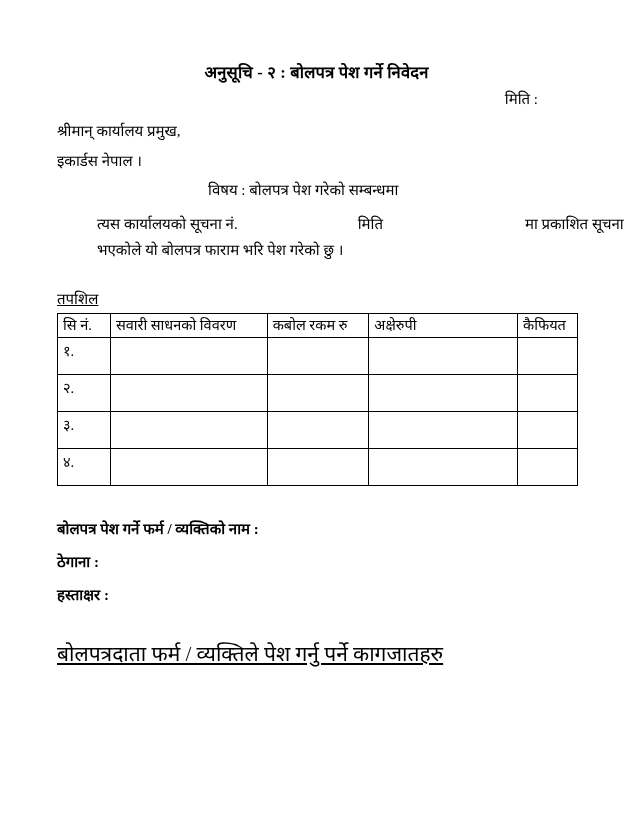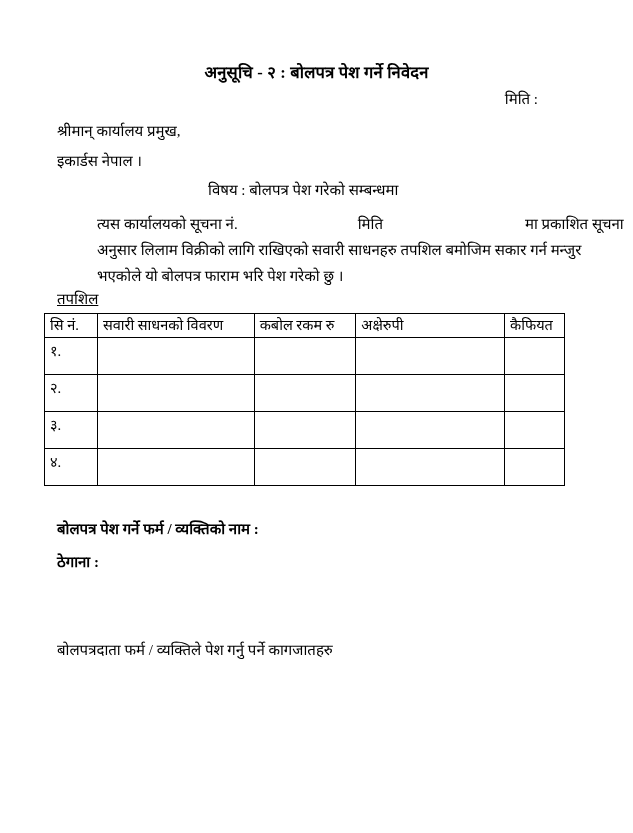--- a/index.html
+++ b/index.html
@@ -83,21 +83,21 @@
     top: 288px;
     left: 57px;
     font-size: 15px;
     text-decoration: underline;
   }
 
   
   table.bid-table {
     position: absolute;
     top: 313px;
-    left: 44px;
+    left: 57px;
     width: 521px;
     border-collapse: collapse;
     font-size: 14.5px;
   }
   table.bid-table th,
   table.bid-table td {
     border: 1px solid #000000;
     text-align: left;
     vertical-align: top;
     padding: 2px 5px;
@@ -122,21 +122,22 @@
     display: block;
     margin-bottom: 13px;
     white-space: nowrap;
     font-weight: bold;
   }
 
   .docs-heading {
     position: absolute;
     top: 639px;
     left: 57px;
-    font-size: 15px;
+    font-size: 21px;
+    text-decoration: underline;
     white-space: nowrap;
   }
 
   .docs-list {
     position: absolute;
     top: 673px;
     left: 57px;
     font-size: 15px;
   }
   .docs-list .doc-item {
@@ -154,21 +155,20 @@
 
   <div class="date-line">मिति :</div>
 
   <div class="addr-1">श्रीमान् कार्यालय प्रमुख,</div>
   <div class="addr-2">इकार्डस नेपाल  ।</div>
 
   <div class="subject">विषय : बोलपत्र पेश गरेको सम्बन्धमा</div>
 
   <div class="body-para">
     <span class="body-line"><span>त्यस कार्यालयको सूचना नं.</span><span class="gap-1"></span><span>मिति</span><span class="gap-2"></span><span>मा प्रकाशित सूचना</span></span>
-    <span class="body-line">अनुसार लिलाम विक्रीको लागि राखिएको सवारी साधनहरु तपशिल बमोजिम सकार गर्न मन्जुर</span>
     <span class="body-line">भएकोले यो बोलपत्र फाराम भरि पेश गरेको छु  ।</span>
   </div>
 
   <div class="detail-label">तपशिल</div>
 
   <table class="bid-table">
     <thead>
       <tr>
         <th class="col-sn">सि नं.</th>
         <th class="col-desc">सवारी साधनको विवरण</th>
@@ -205,18 +205,19 @@
         <td></td>
         <td></td>
         <td></td>
       </tr>
     </tbody>
   </table>
 
   <div class="form-fields">
     <span class="field">बोलपत्र पेश गर्ने फर्म / व्यक्तिको नाम :</span>
     <span class="field">ठेगाना :</span>
+    <span class="field">हस्ताक्षर :</span>
   </div>
 
   <div class="docs-heading">बोलपत्रदाता फर्म  / व्यक्तिले पेश गर्नु पर्ने कागजातहरु</div>
 
 
 </div>
 
 </body></html>

